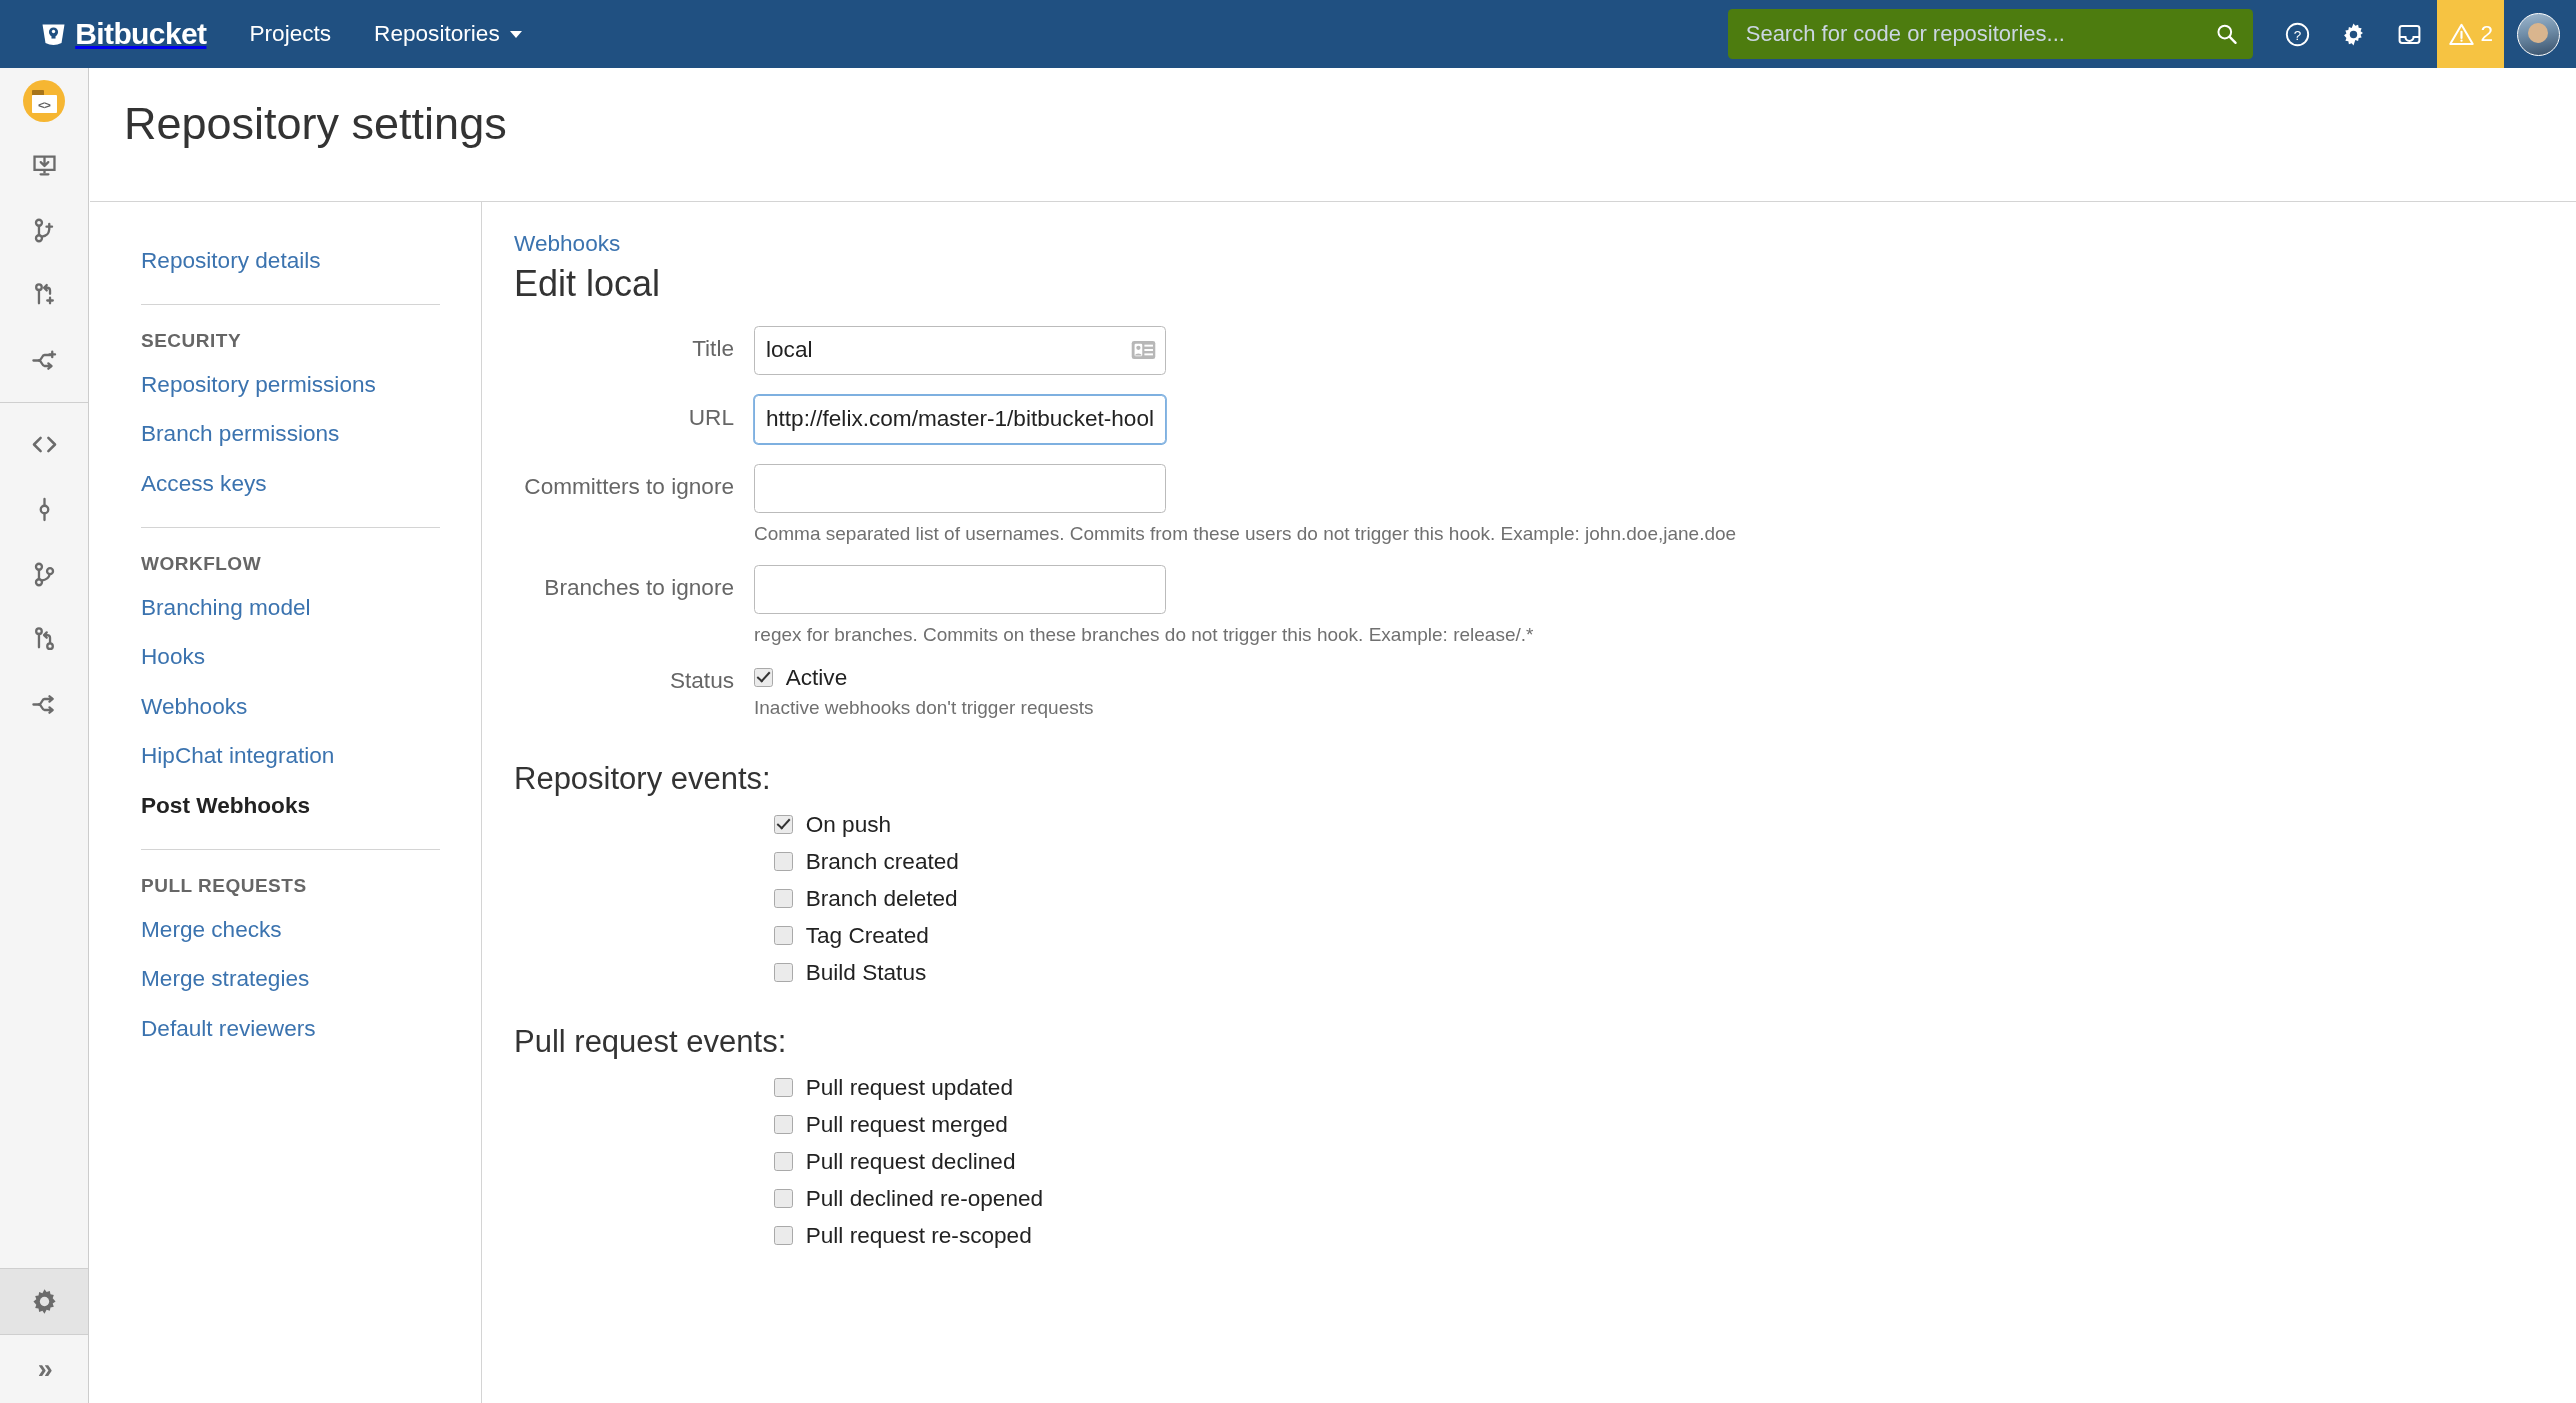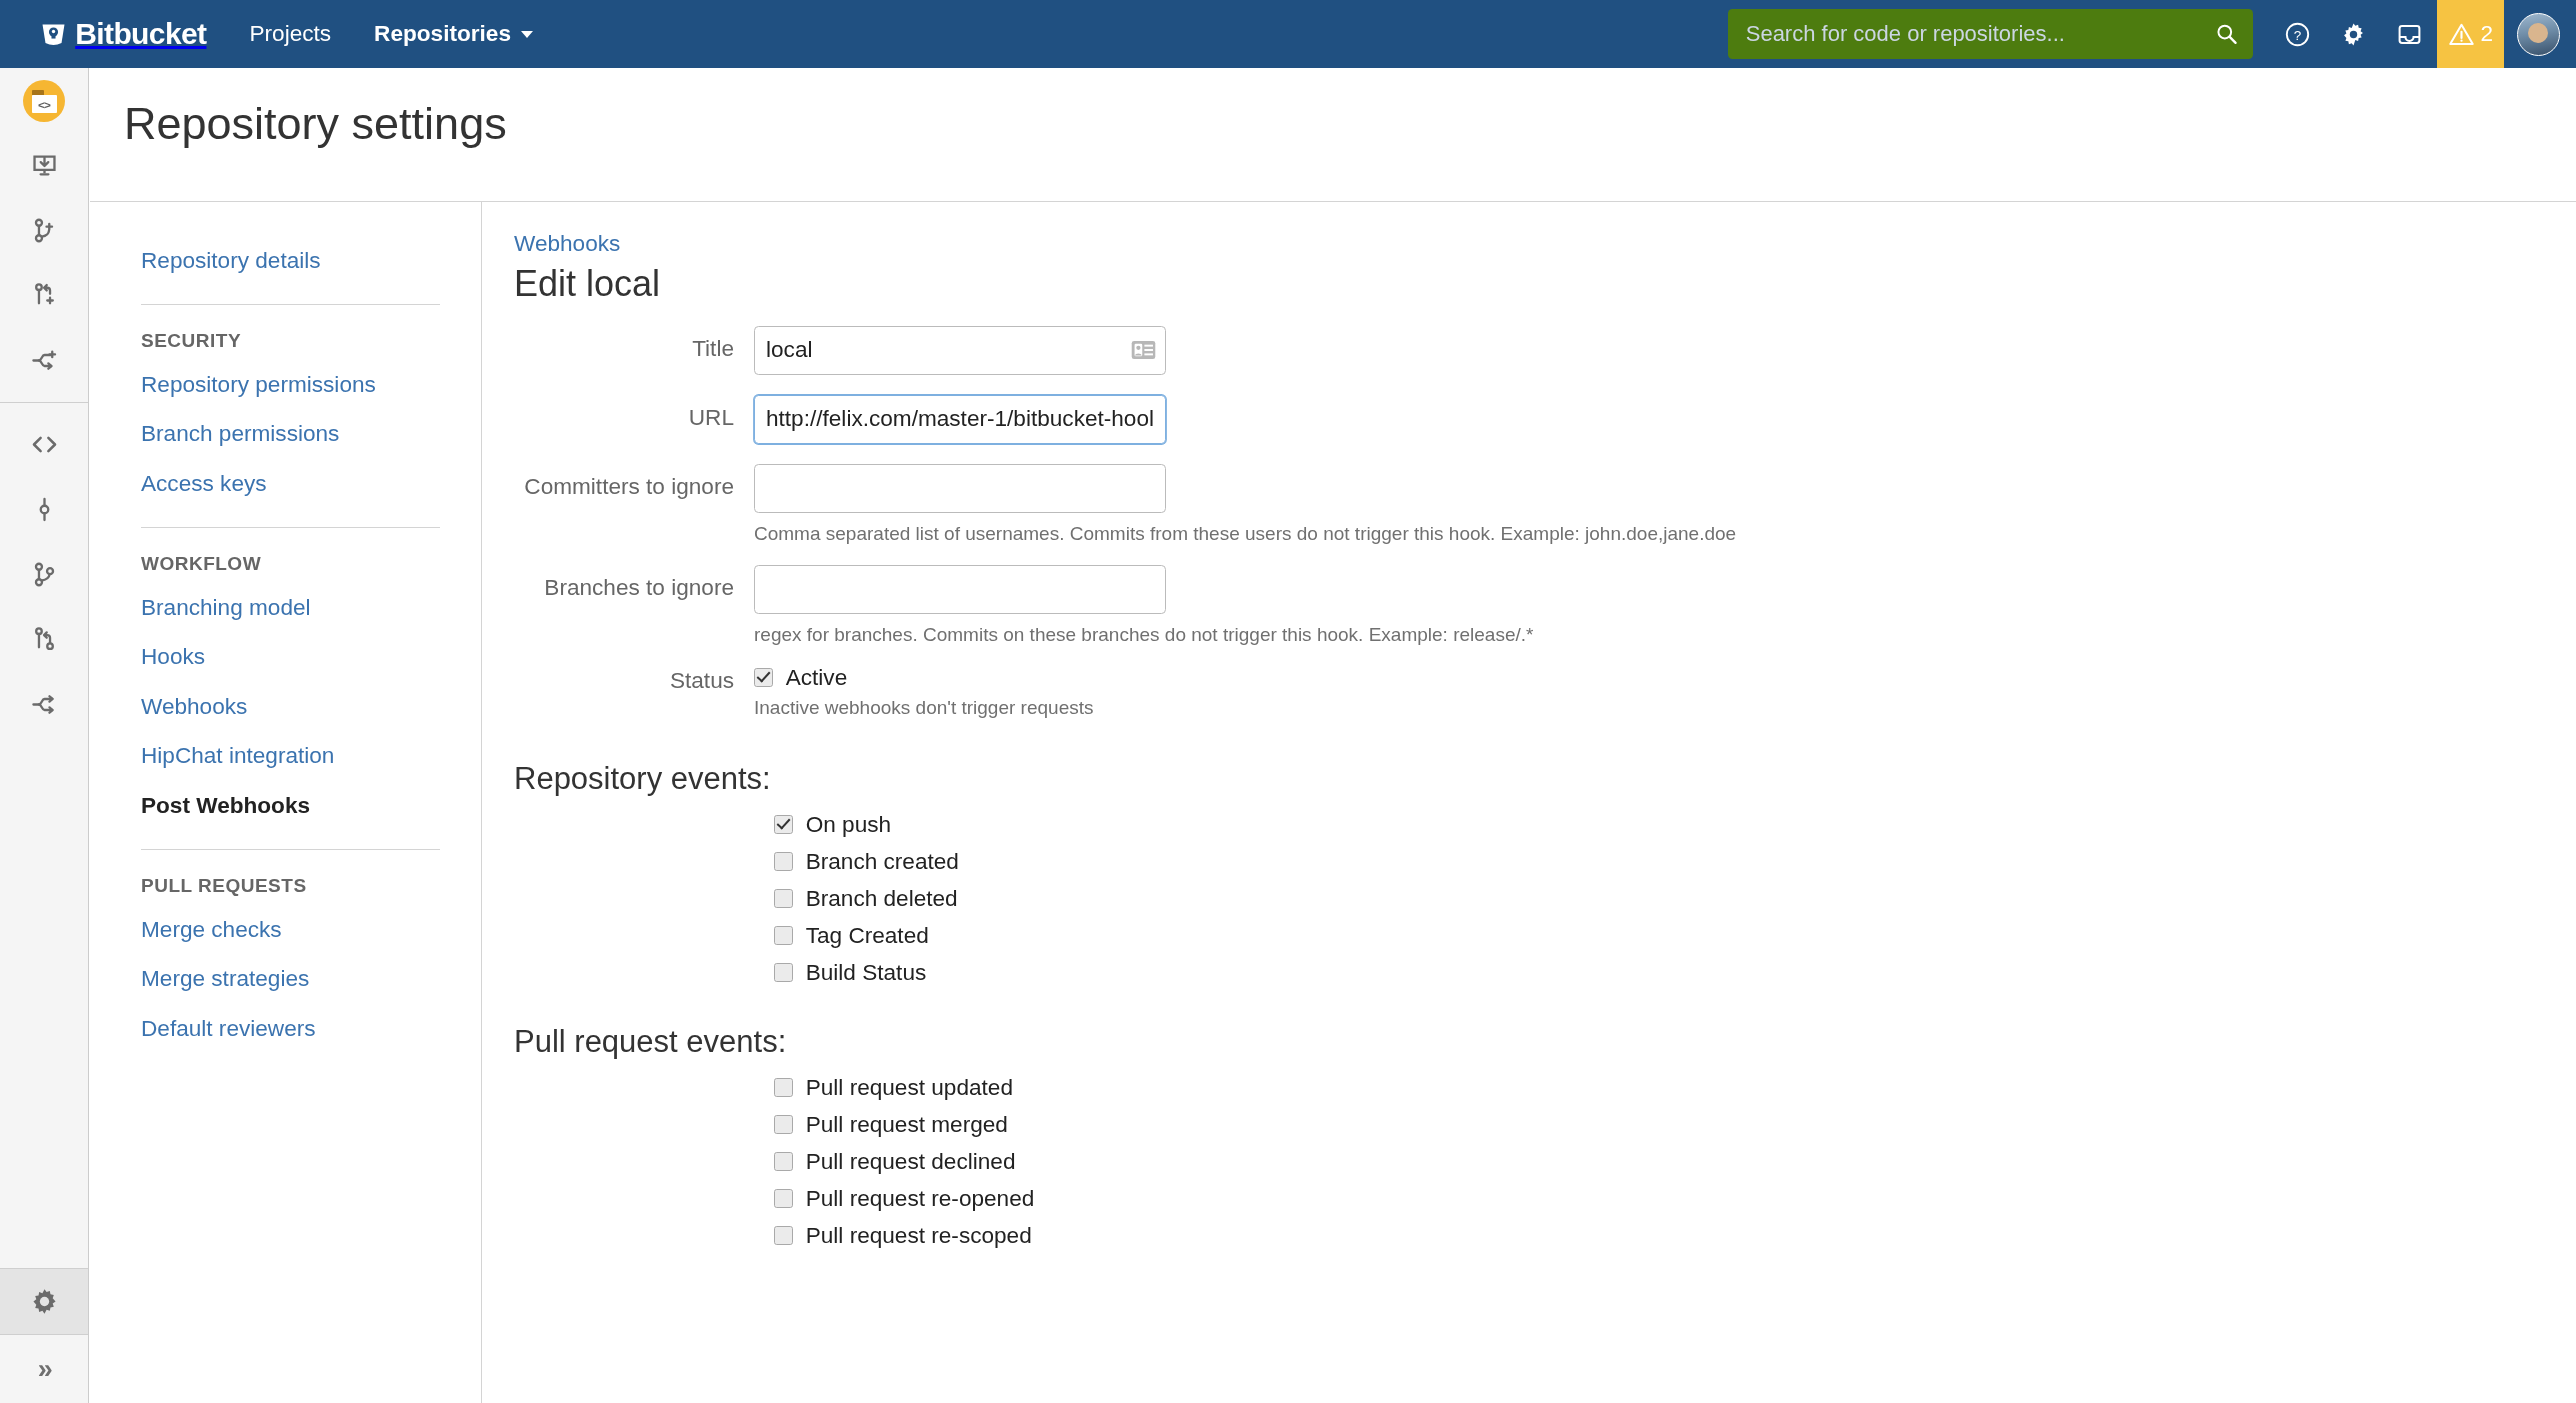--- a/index.html
+++ b/index.html
@@ -33,21 +33,21 @@
     font-weight: bold;
     letter-spacing: -0.6px;
   }
   .nav-link {
     color: #ffffff;
     font-size: 22.6px;
     margin-left: 43px;
     text-decoration: none;
     white-space: nowrap;
   }
-  .nav-link.with-caret { display: flex; align-items: center; font-weight: bold; }
+  .nav-link.with-caret { display: flex; align-items: center; }
   .caret-down {
     display: inline-block;
     margin-left: 10px;
     width: 0; height: 0;
     border-left: 6.3px solid transparent;
     border-right: 6.3px solid transparent;
     border-top: 7.2px solid #ffffff;
   }
   .header-right {
     position: absolute; right: 0; top: 0;
@@ -646,21 +646,21 @@
     <div class="cb-row">
       <input class="cb" type="checkbox" style="">
       <span class="cb-label">Pull request merged</span>
     </div>
     <div class="cb-row">
       <input class="cb" type="checkbox" style="">
       <span class="cb-label">Pull request declined</span>
     </div>
     <div class="cb-row">
       <input class="cb" type="checkbox" style="">
-      <span class="cb-label">Pull request re-opened</span>
+      <span class="cb-label">Pull declined re-opened</span>
     </div>
     <div class="cb-row">
       <input class="cb" type="checkbox" style="">
       <span class="cb-label">Pull request re-scoped</span>
     </div>
   </div>
 
 </div>
 
 

